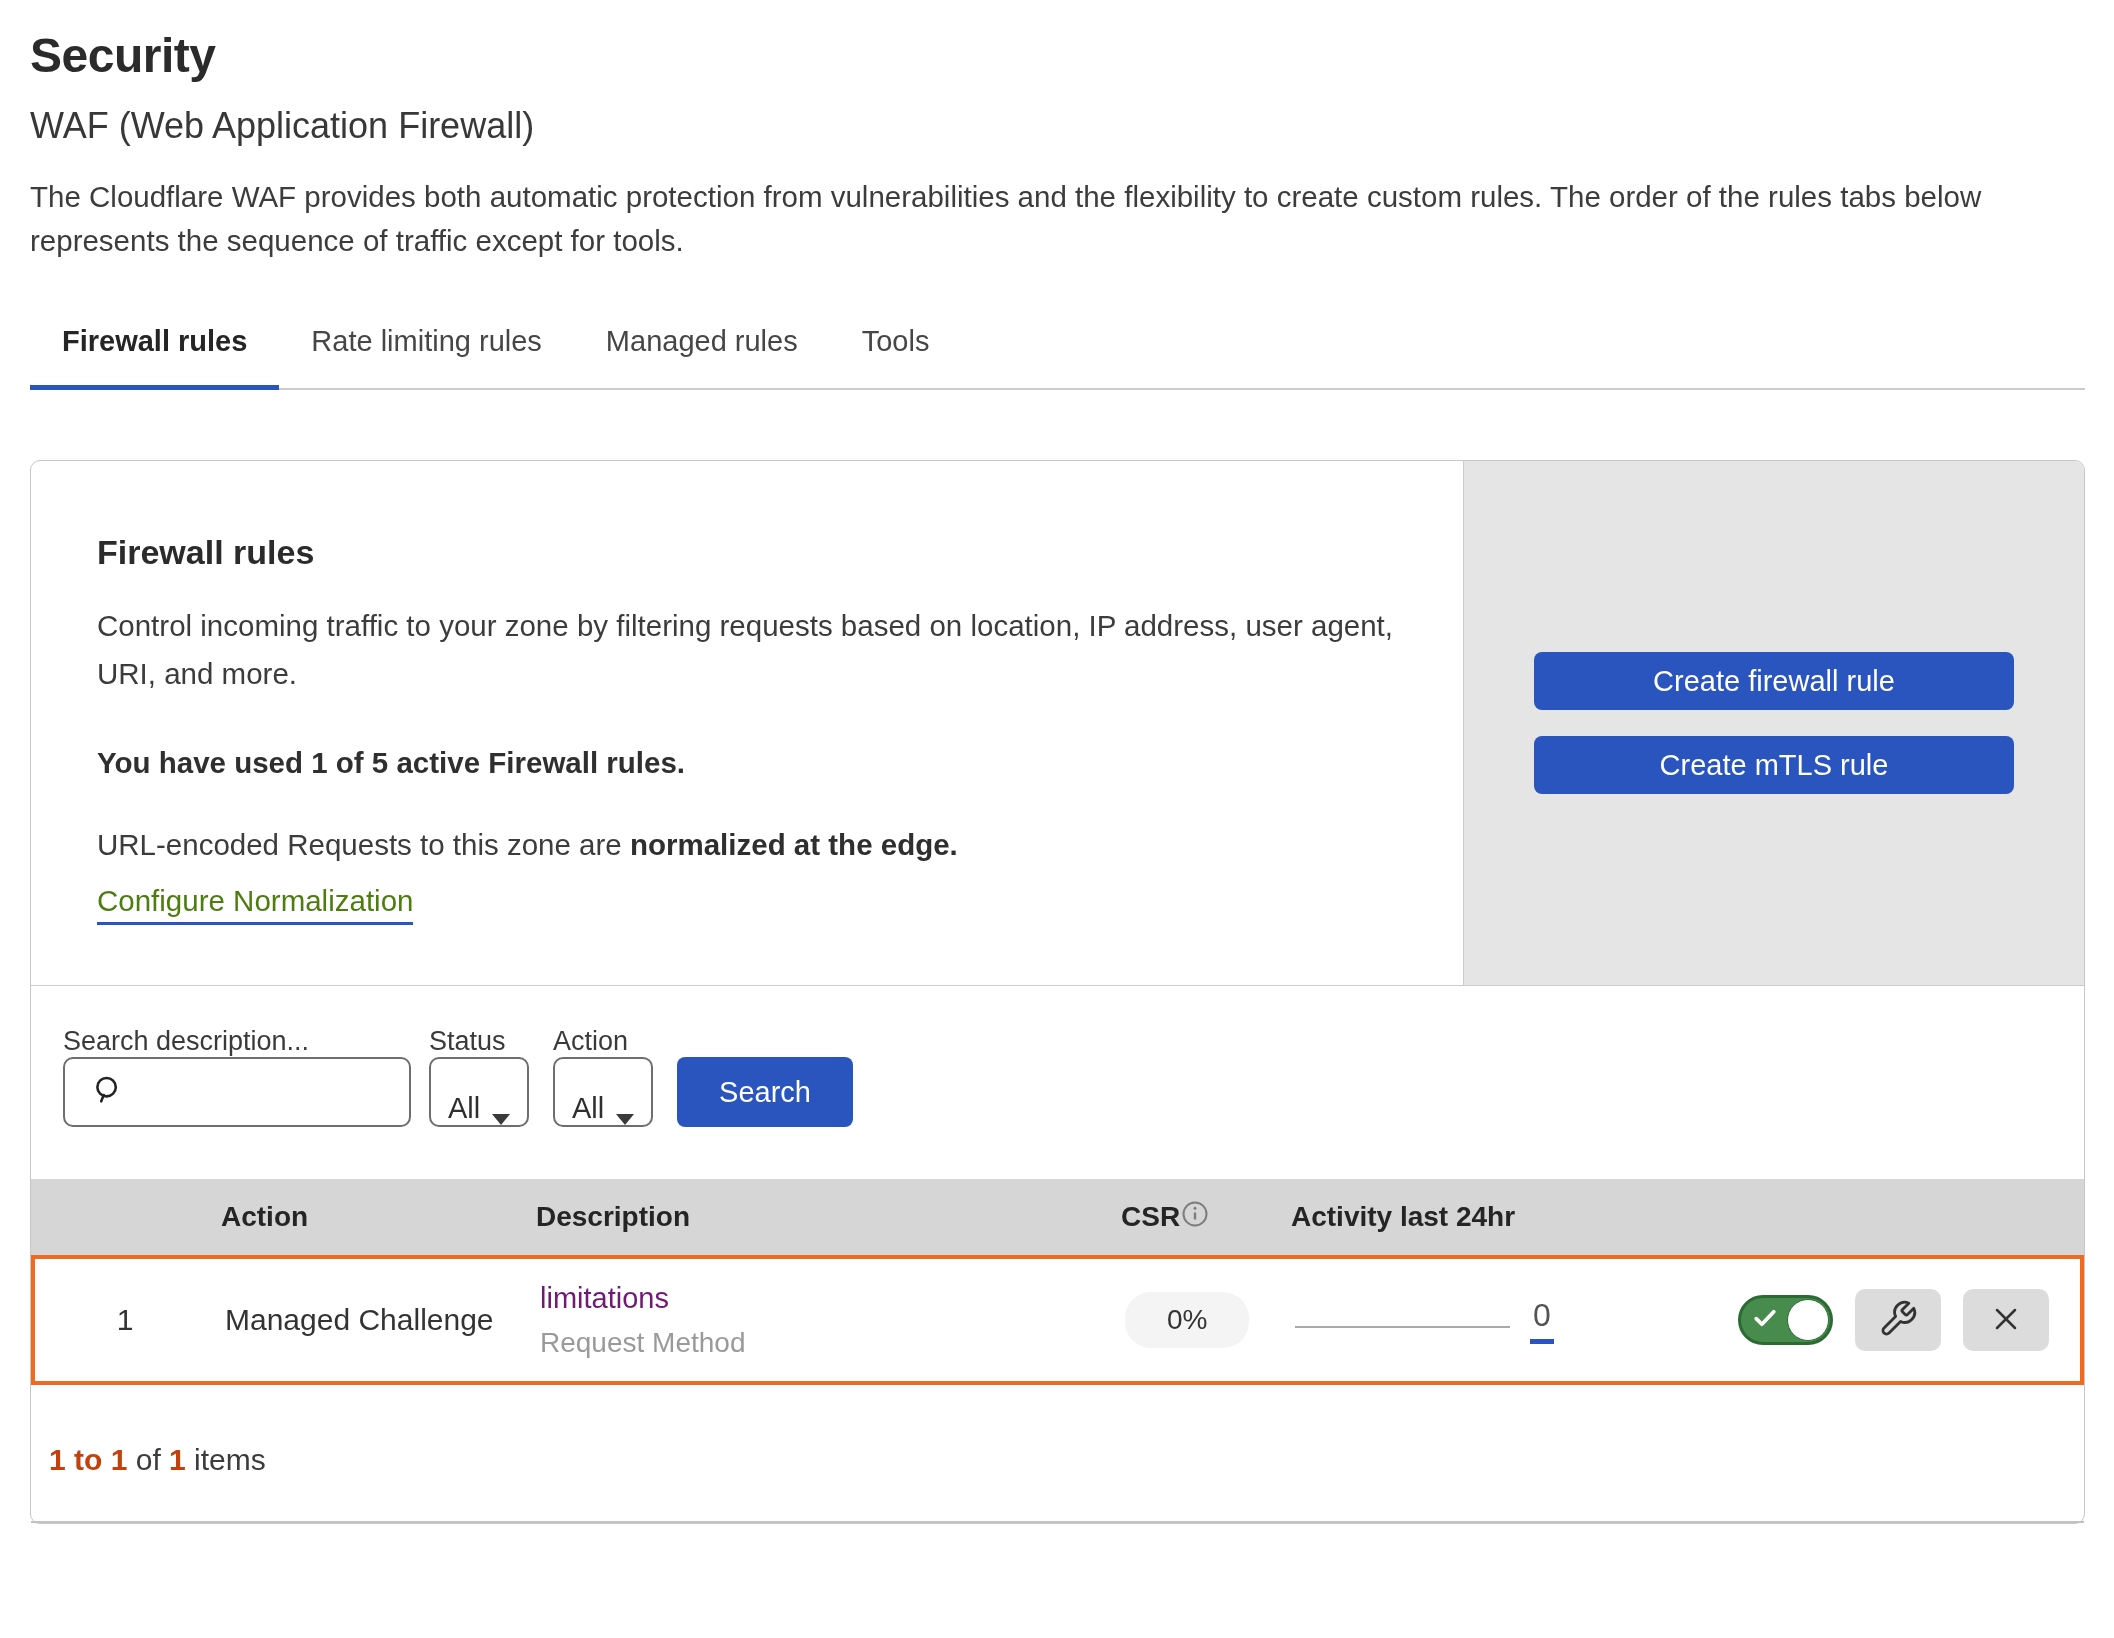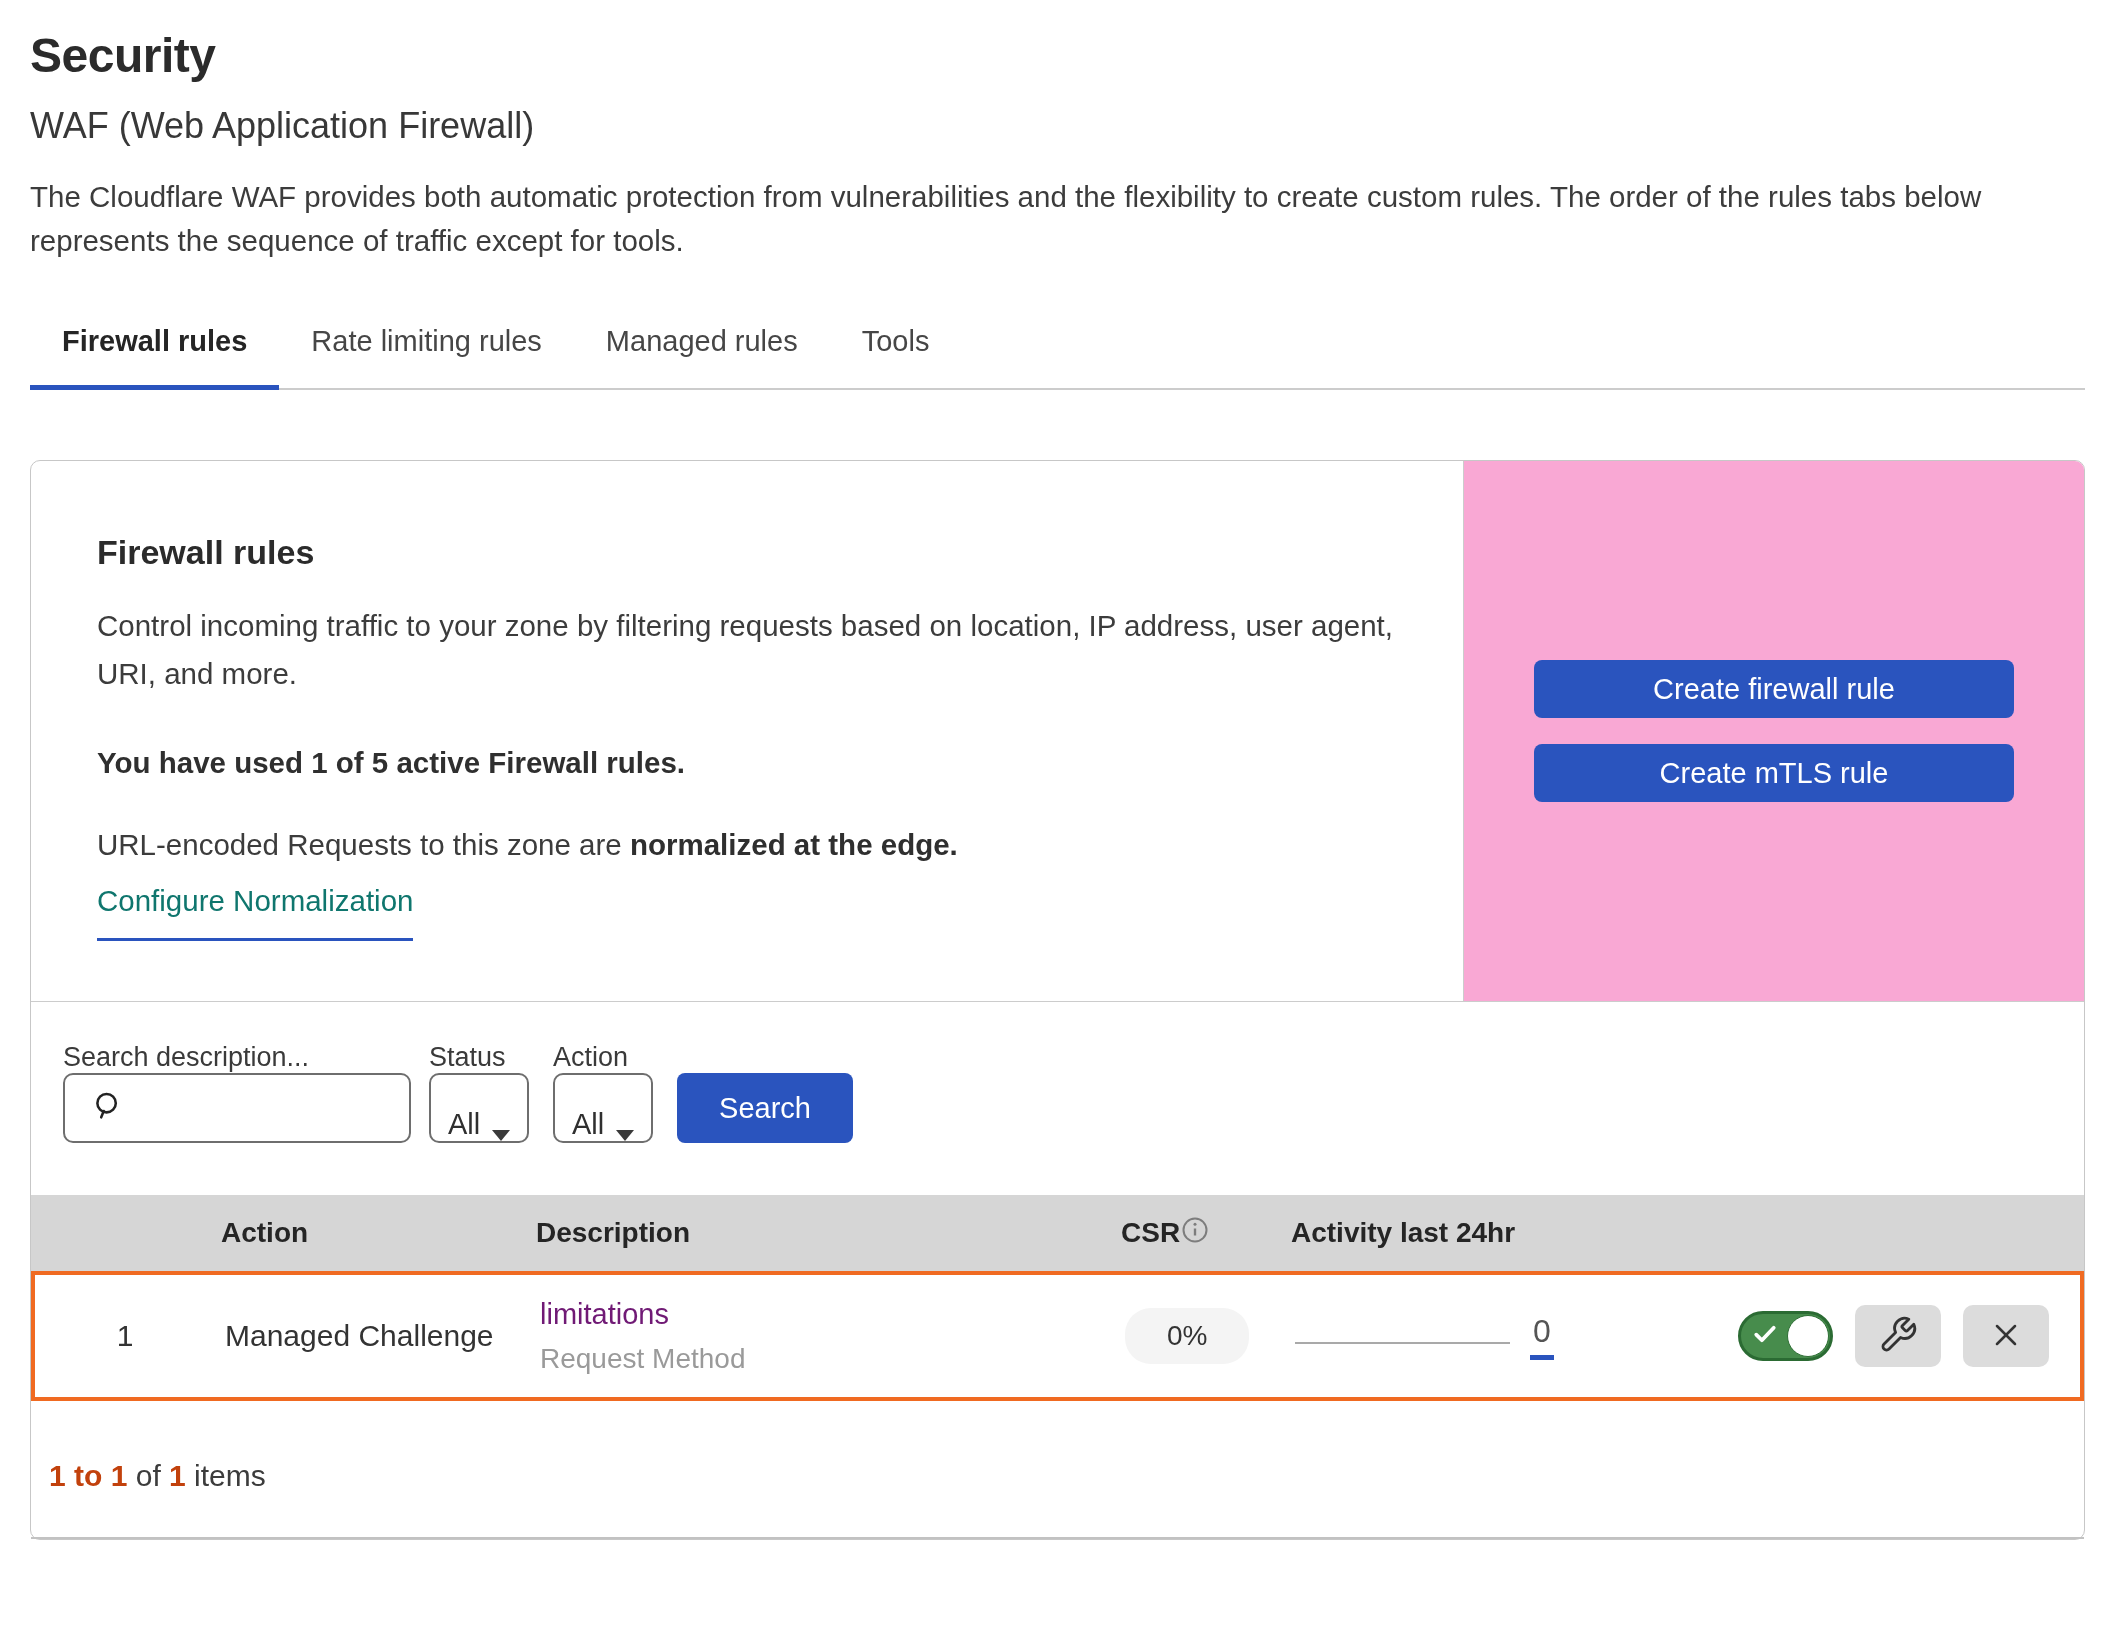--- a/index.html
+++ b/index.html
@@ -26,23 +26,23 @@
   .panel-wrap { margin-top: 70px; border: 1.5px solid #c7c7c7; border-radius: 10px; background: #fff; }
 
   
   .top-section { display: flex; border-bottom: 1px solid #cccccc; }
   .top-left { flex: 1 1 auto; padding: 72px 66px 60px 66px; }
   .top-left h2 { font-size: 34px; font-weight: 700; color: #2b2b2b; }
   .top-left .fr-desc { font-size: 29.5px; line-height: 48px; margin-top: 30px; max-width: 1300px; color: #3c3c3c; }
   .usage-line { font-size: 29.5px; font-weight: 700; color: #2f2f2f; margin-top: 48px; }
   .norm-line { font-size: 29.5px; color: #3c3c3c; margin-top: 48px; }
   .norm-line b { color: #2f2f2f; }
-  .config-link { display: inline-block; margin-top: 22px; font-size: 29.5px; color: #0f766e; text-decoration: none; border-bottom: 3px solid #2a54be; padding-bottom: 20px; cursor: pointer; }
-
-  .top-right { flex: 0 0 621px; background: #f9a8d4; border-left: 1px solid #cccccc; border-radius: 0 9px 0 0;
+  .config-link { display: inline-block; margin-top: 22px; font-size: 29.5px; color: #4d7c0f; text-decoration: none; border-bottom: 3px solid #2a54be; padding-bottom: 4px; cursor: pointer; }
+
+  .top-right { flex: 0 0 621px; background: #e5e5e5; border-left: 1px solid #cccccc; border-radius: 0 9px 0 0;
                display: flex; flex-direction: column; align-items: center; justify-content: center; gap: 26px; }
   .blue-btn { width: 480px; height: 58px; background: #2a54be; color: #ffffff; border: none; border-radius: 8px;
               font-size: 29px; font-family: inherit; cursor: pointer; }
 
   
   .filter-bar { display: flex; align-items: flex-end; padding: 40px 36px 52px 32px; }
   .field-group { display: flex; flex-direction: column; }
   .field-label { font-size: 27px; color: #3a3a3a; margin-bottom: 0; }
   .search-box { width: 348px; height: 70px; border: 2px solid #6e6e6e; border-radius: 10px; background:#fff;
                 display: flex; align-items: center; padding-left: 26px; }

